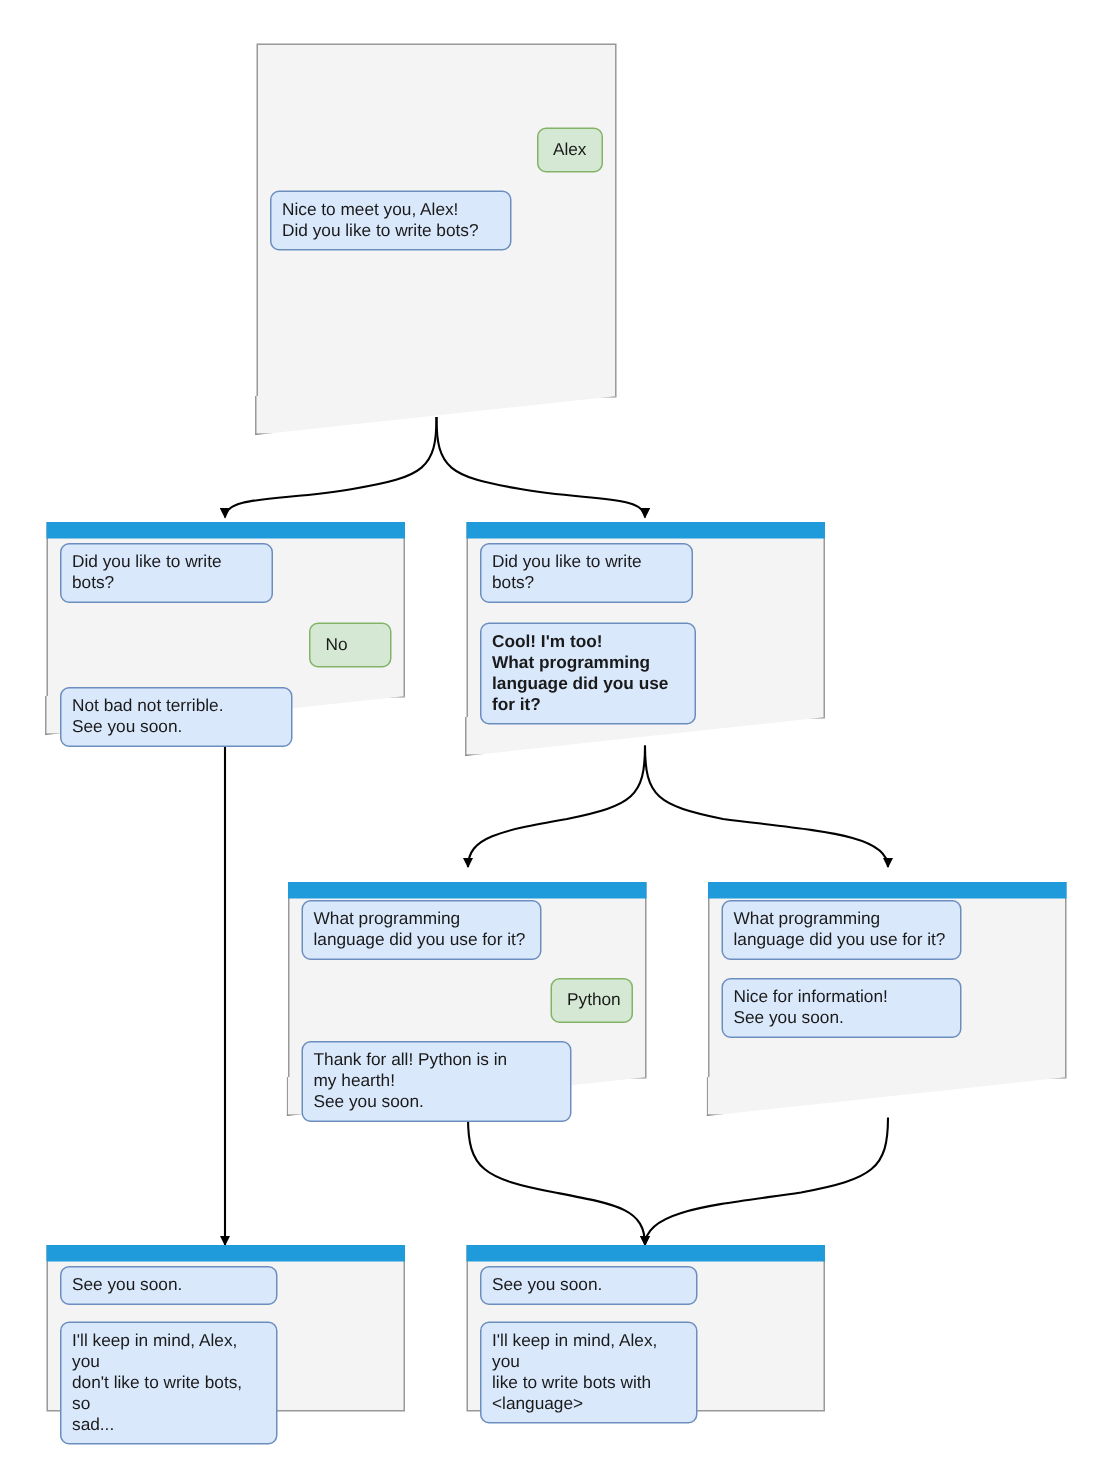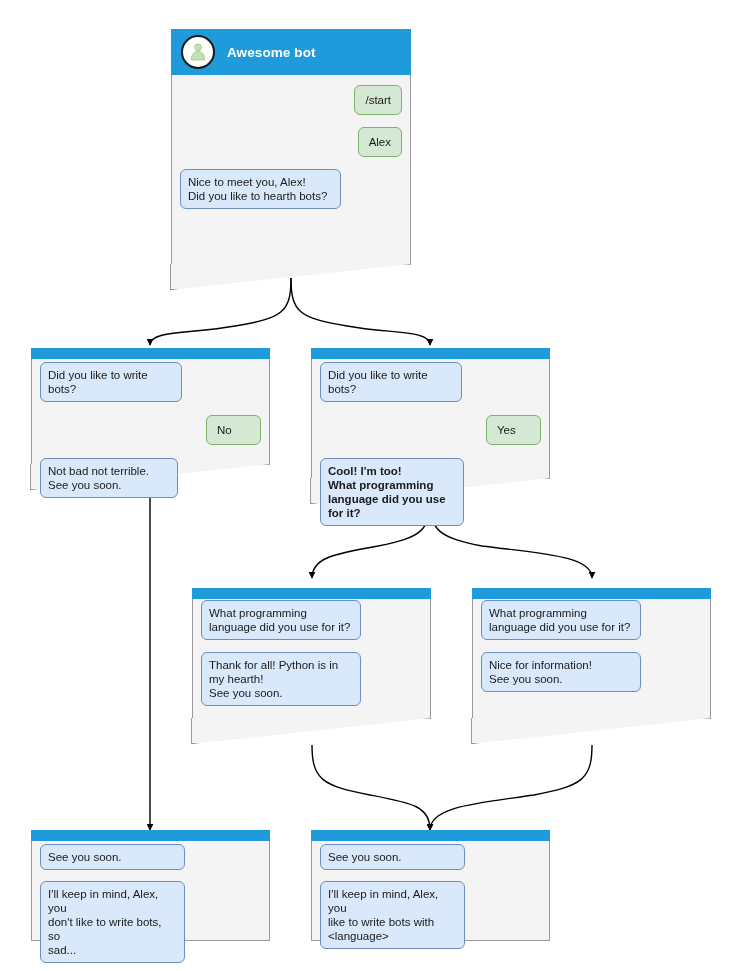--- a/index.html
+++ b/index.html
@@ -149,98 +149,86 @@
 
     <path d="M 312,745 C 312,779 322,786 370,795 C 412,803 430,806 430,830" fill="none" stroke="#000000" stroke-width="1.4" marker-end="url(#arrow)"></path>
 
     <path d="M 592,745 C 592,779 582,786 534,795 C 480,803 430,806 430,830" fill="none" stroke="#000000" stroke-width="1.4" marker-end="url(#arrow)"></path>
   </svg>
 
   <div class="card" style="left:171px; top:29px; width:240px; height:236px;">
     <div class="card-body"></div>
     <div class="card-skew" style="top:235px; height:26px; clip-path: polygon(0 0, 100% 0, 100% 0%, 0 100%);"></div>
 
-    <div class="card-header tall">
-      <div class="avatar">
-        <svg width="20" height="20" viewBox="0 0 20 20" aria-hidden="true">
-          <circle cx="10" cy="5.4" r="3.4" fill="#c5e0b4" stroke="#9ec98a" stroke-width="0.8"></circle>
-          <path d="M 3.4 18 C 3.4 11.6 6.3 9.6 10 9.6 C 13.7 9.6 16.6 11.6 16.6 18 Z" fill="#c5e0b4" stroke="#9ec98a" stroke-width="0.8"></path>
-        </svg>
-      </div>
-      <span class="bot-title">Awesome bot</span>
-    </div>
 
     <div class="messages" style="top:56px;">
-      <div class="msg-row right" style="margin-bottom:12px;">
-        <div class="bubble user">/start</div>
-      </div>
       <div class="msg-row right" style="margin-bottom:12px;margin-left:32px;">
         <div class="bubble user">Alex</div>
       </div>
       <div class="msg-row left">
         <div class="bubble bot" style="width:161px;">Nice to meet you, Alex!
-Did you like to hearth bots?</div>
+Did you like to write bots?</div>
       </div>
     </div>
   </div>
 
   <div class="card" style="left:31px; top:348px; width:239px; height:117px;">
     <div class="card-body"></div>
     <div class="card-skew" style="top:116px; height:26px; clip-path: polygon(0 0, 100% 0, 100% 0%, 0 100%);"></div>
 
     <div class="card-header thin"></div>
 
     <div class="messages" style="top:14px;">
       <div class="msg-row left" style="margin-bottom:13px;">
         <div class="bubble bot" style="width:142px;">Did you like to write bots?</div>
       </div>
       <div class="msg-row right" style="margin-bottom:13px;padding-left:13px;">
         <div class="bubble user" style="width:55px;">No</div>
       </div>
       <div class="msg-row left">
-        <div class="bubble bot" style="width:138px;">Not bad not terrible.
+        <div class="bubble bot" style="width:155px;">Not bad not terrible.
 See you soon.</div>
       </div>
     </div>
   </div>
 
   <div class="card" style="left:311px; top:348px; width:239px; height:131px;">
     <div class="card-body"></div>
     <div class="card-skew" style="top:130px; height:26px; clip-path: polygon(0 0, 100% 0, 100% 0%, 0 100%);"></div>
 
     <div class="card-header thin"></div>
 
     <div class="messages" style="top:14px;">
       <div class="msg-row left" style="margin-bottom:13px;">
         <div class="bubble bot" style="width:142px;">Did you like to write bots?</div>
-      </div>
-      <div class="msg-row right" style="margin-bottom:13px;">
-        <div class="bubble user" style="width:55px;">Yes</div>
       </div>
       <div class="msg-row left">
         <div class="bubble bot" style="width:144px;font-weight:bold;">Cool! I'm too!
 What programming
 language did you use for it?</div>
       </div>
     </div>
   </div>
 
   <div class="card" style="left:192px; top:588px; width:239px; height:131px;">
     <div class="card-body"></div>
     <div class="card-skew" style="top:130px; height:26px; clip-path: polygon(0 0, 100% 0, 100% 0%, 0 100%);"></div>
 
     <div class="card-header thin"></div>
 
     <div class="messages" style="top:12px;">
       <div class="msg-row left" style="margin-bottom:12px;">
         <div class="bubble bot" style="width:160px;">What programming
 language did you use for it?</div>
       </div>
-      <div class="msg-row left">
-        <div class="bubble bot" style="width:160px;">Thank for all! Python is in
+      <div class="msg-row right" style="margin-bottom:12px;">
+        <div class="bubble user" style="width:55px;">Python</div>
+      </div>
+      <div class="msg-row left">
+        <div class="bubble bot" style="width:180px;">Thank for all! Python is in
 my hearth!
 See you soon.</div>
       </div>
     </div>
   </div>
 
   <div class="card" style="left:472px; top:588px; width:239px; height:131px;">
     <div class="card-body"></div>
     <div class="card-skew" style="top:130px; height:26px; clip-path: polygon(0 0, 100% 0, 100% 0%, 0 100%);"></div>
 

